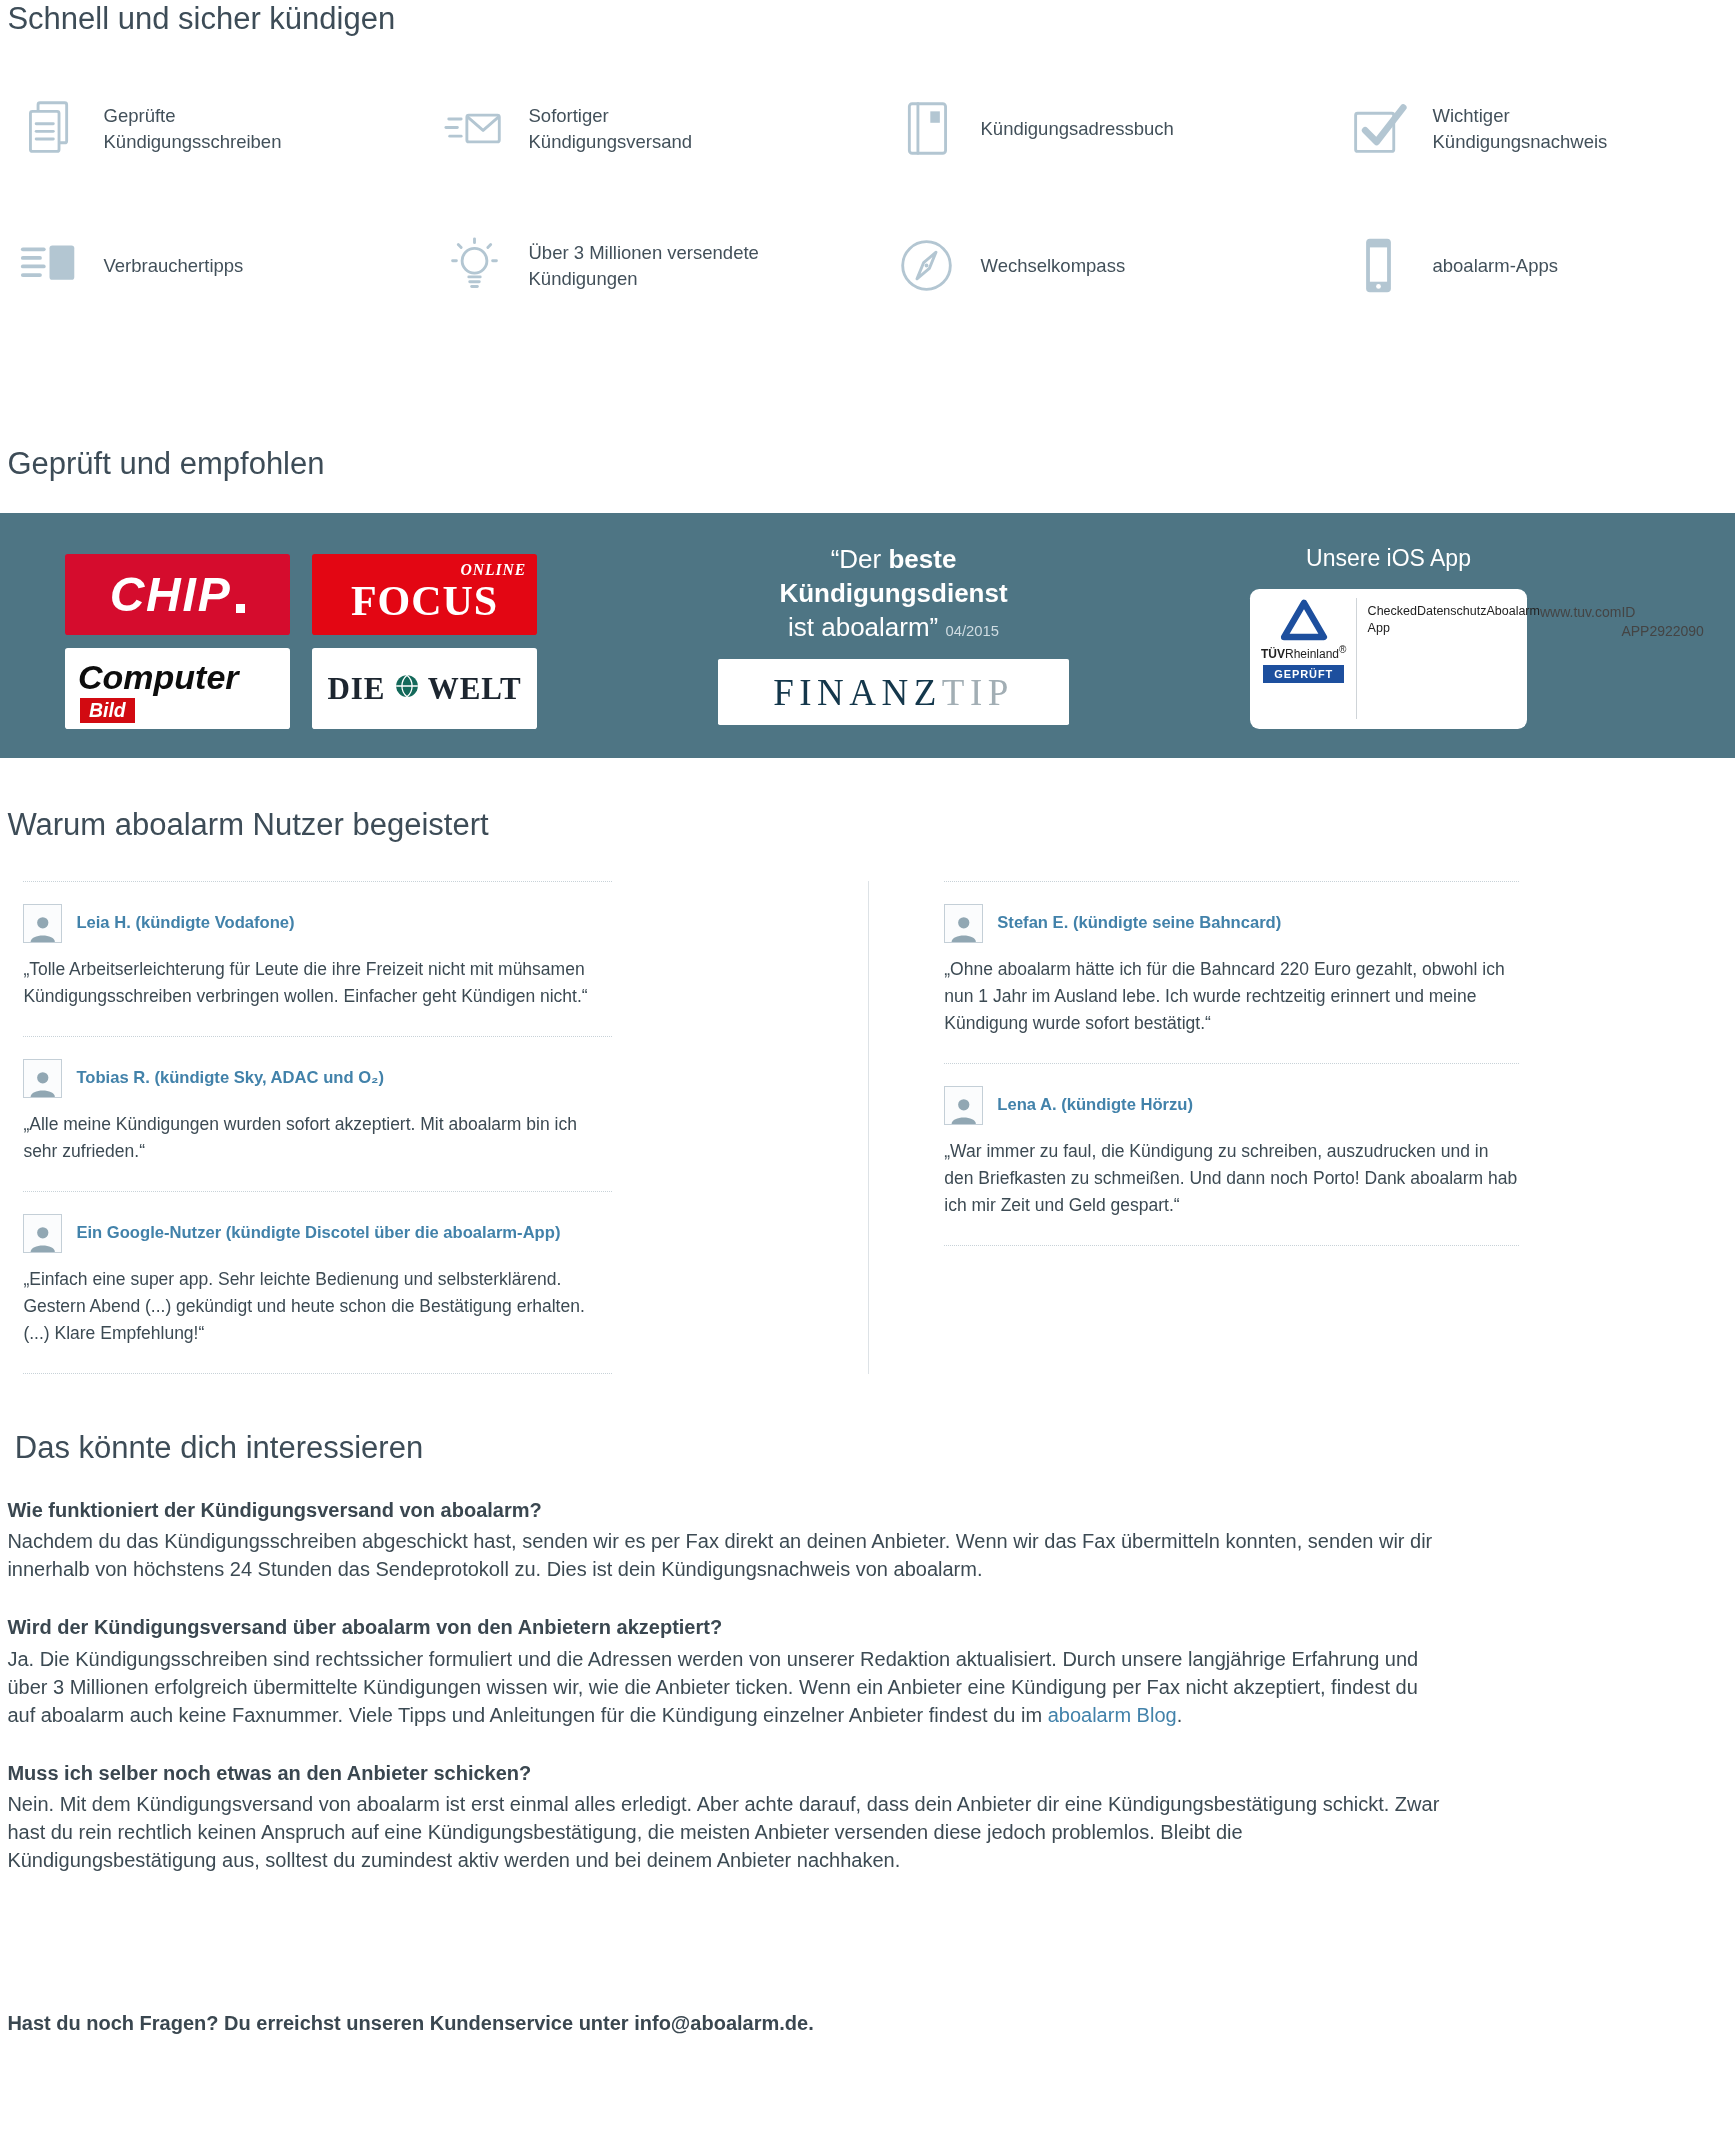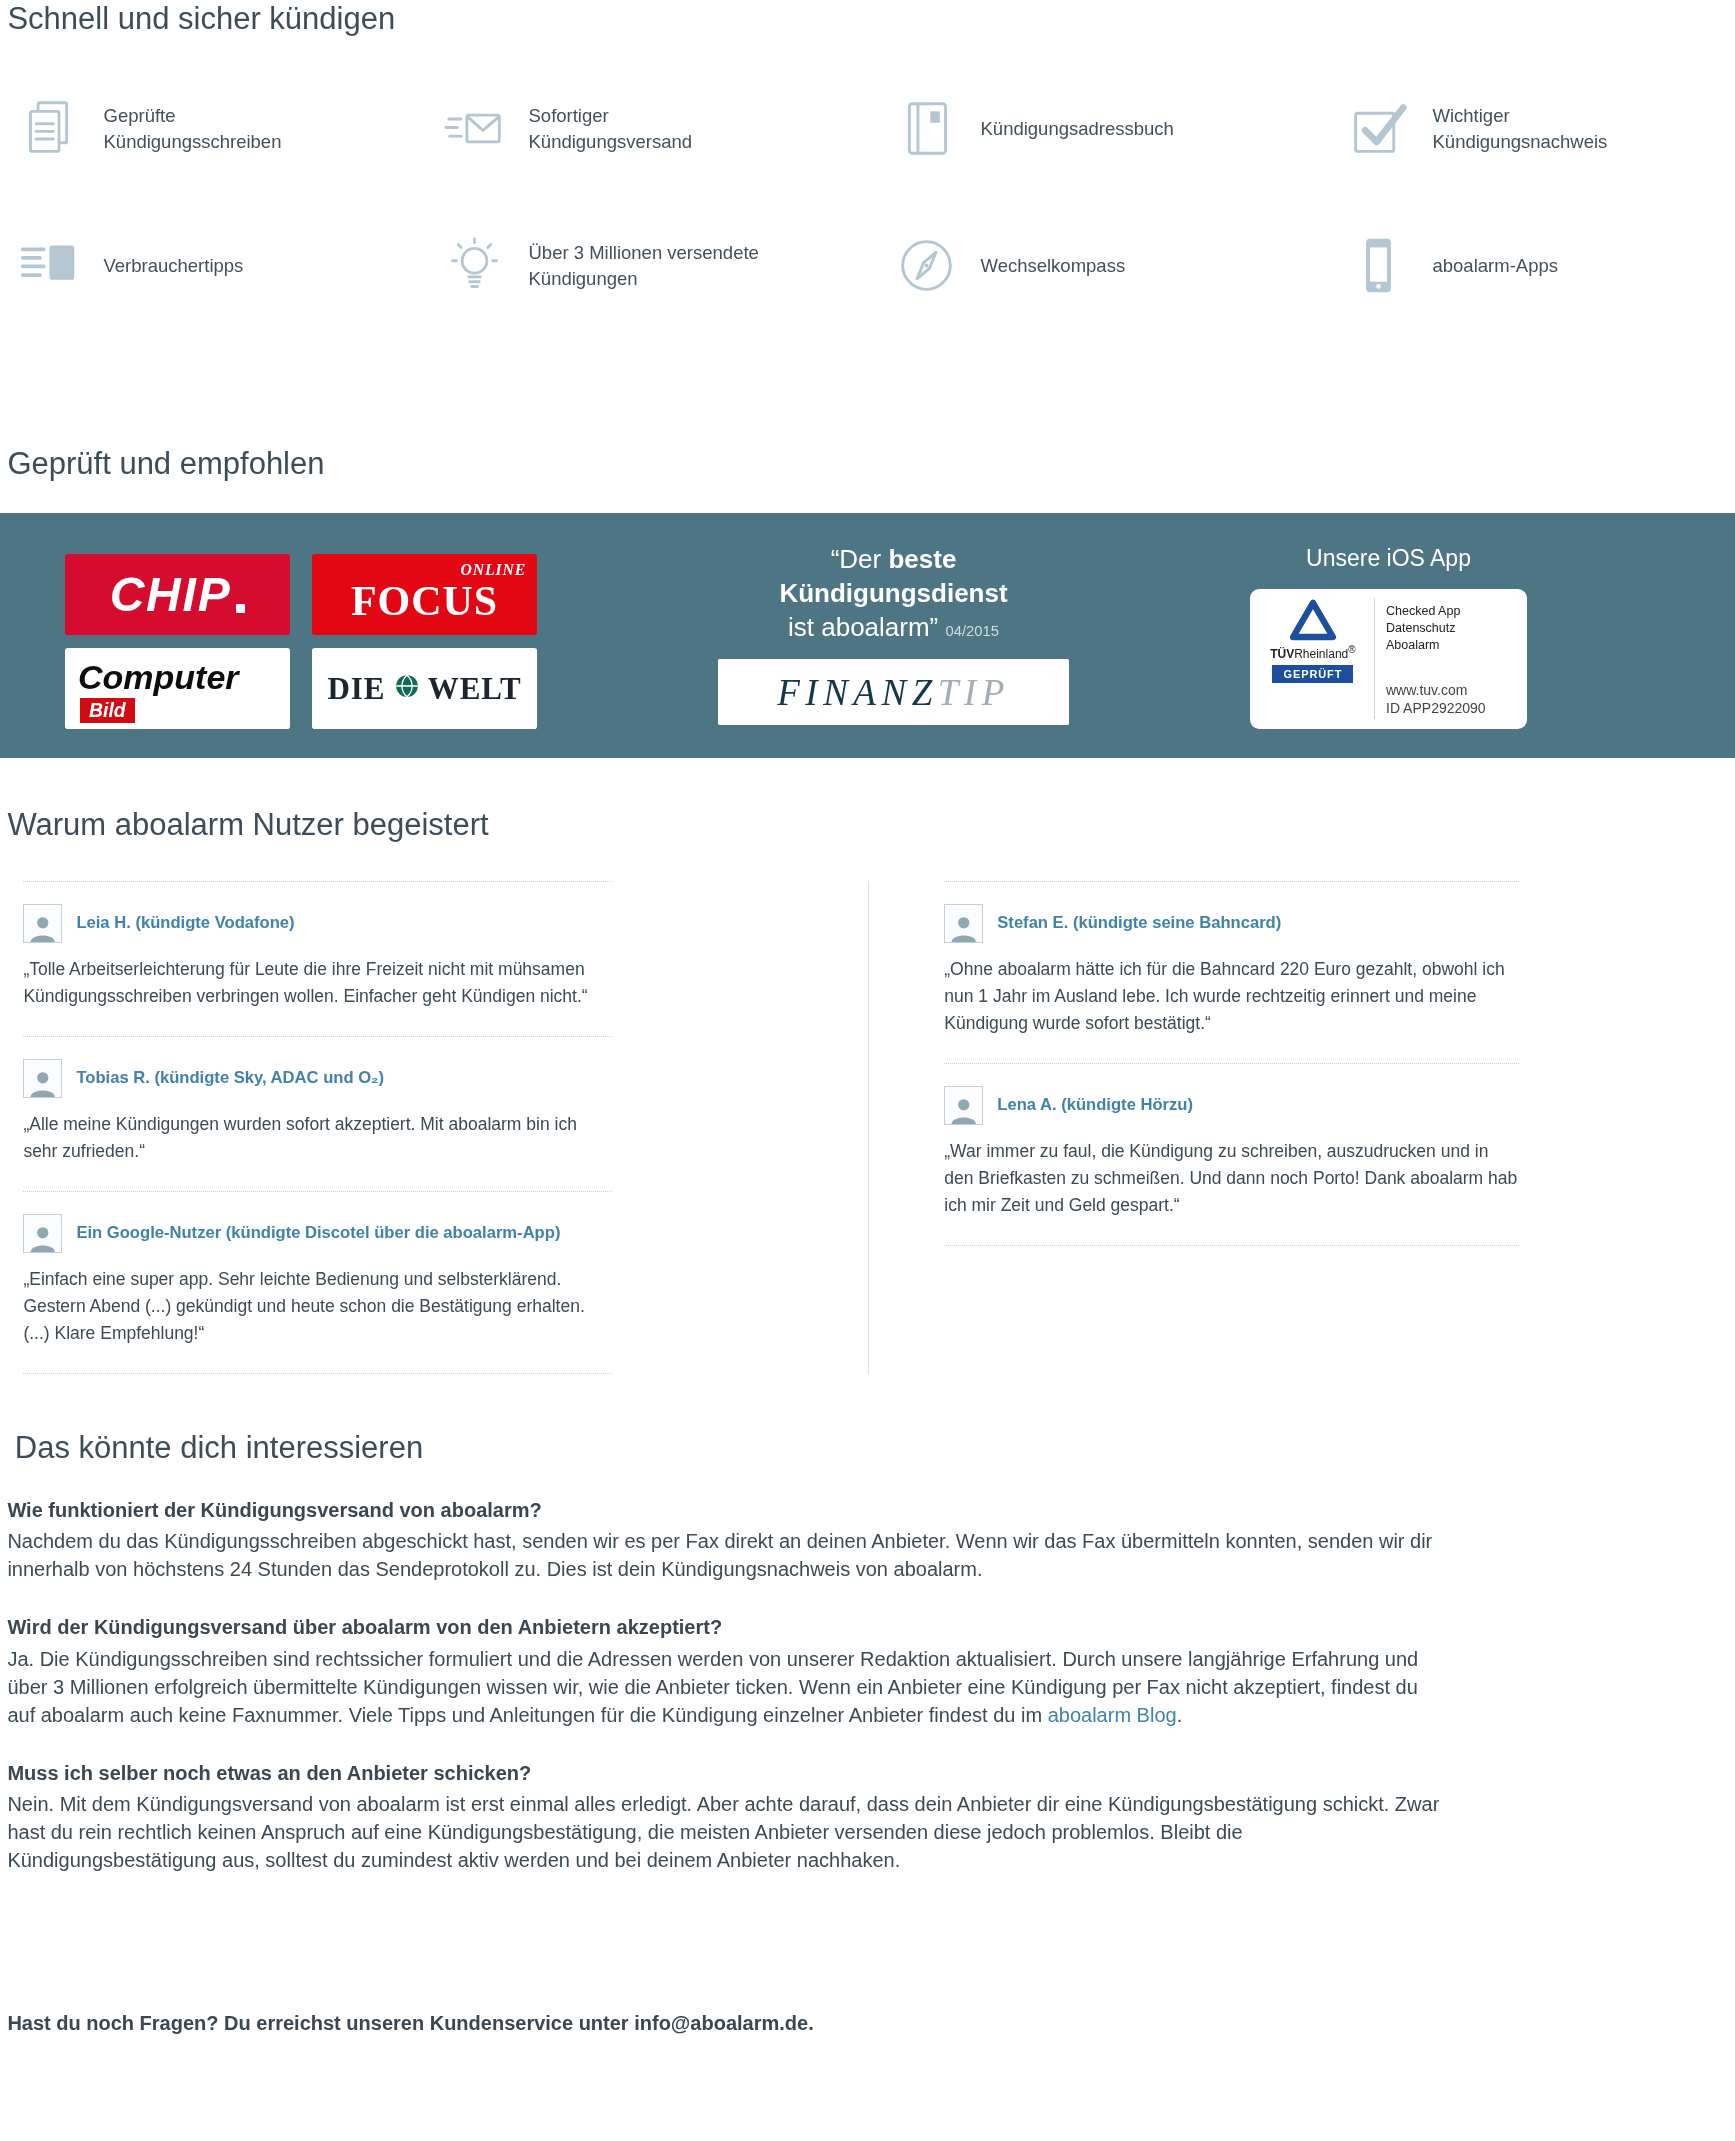--- a/index.html
+++ b/index.html
@@ -29,30 +29,30 @@
   .focus-online { position: absolute; top: 6.5px; right: 11px; font-size: 15.7px; font-weight: bold; font-style: italic; letter-spacing: 0.9px; }
   .focus-main { font-size: 42px; font-weight: bold; margin-top: 13px; letter-spacing: 0.9px; }
   .cbild { background: #fff; position: relative; }
   .cb-computer { position: absolute; top: 10px; left: 13px; color: #0d0d0d; font-weight: bold; font-style: italic; font-size: 34px; }
   .cb-bild { position: absolute; bottom: 6.5px; left: 14.8px; background: #d20a11; color: #fff; font-weight: bold; font-style: italic; font-size: 19.4px; padding: 0.9px 9.2px; }
   .welt { background: #fff; gap: 8.3px; font-family: "Liberation Serif", serif; font-weight: bold; font-size: 31px; color: #1d2630; letter-spacing: 0.9px; }
 
   .banner-center { width: 351px; text-align: center; color: #fff; margin-top: 1.8px; }
   .quote { font-size: 26px; line-height: 1.3; }
   .quote-date { font-size: 14.8px; color: #cfdce2; font-weight: 400; }
-  .finanztip { background: #fff; height: 66px; margin-top: 14.8px; display: flex; align-items: center; justify-content: center; font-family: "Liberation Serif", serif; font-size: 37px; letter-spacing: 5.5px; border-radius: 1.8px; font-style: italic; }
+  .finanztip { background: #fff; height: 66px; margin-top: 14.8px; display: flex; align-items: center; justify-content: center; font-family: "Liberation Serif", serif; font-size: 37px; letter-spacing: 5.5px; border-radius: 1.8px; }
   .ft1 { color: #14374b; } .ft2 { color: #a2aeb4; }
 
   .banner-right { width: 277px; text-align: center; color: #fff; margin-top: 3.7px; }
   .ios-title { font-size: 23px; margin-bottom: 16.6px; }
   .tuv-badge { background: #fff; border-radius: 9.2px; height: 140px; display: flex; padding: 9.2px 11px; color: #333; text-align: left; }
   .tuv-left { width: 114px; display: flex; flex-direction: column; align-items: center; border-right: 0.9px solid #cfd4d8; padding-right: 9.2px; }
   .tuv-brand { font-size: 12px; color: #222; margin-top: 2.8px; white-space: nowrap; }
   .tuv-gepr { background: #1d4f9e; color: #fff; font-weight: bold; font-size: 11px; letter-spacing: 0.9px; padding: 2.8px 11px; margin-top: 4.6px; }
-  .tuv-right { flex: 1; padding: 5.5px 0 1.8px 11px; font-size: 12.5px; color: #222; display: flex; flex-direction: column; line-height: 1.35; }
+  .tuv-right { flex: 1; padding: 5.5px 0 1.8px 11px; font-size: 12.5px; color: #222; display: flex; flex-direction: row; line-height: 1.35; }
   .tuv-right .sp { flex: 1; }
   .tuv-small { font-size: 14px; color: #444; line-height: 1.3; }
 
   
   .testimonials-title { margin-top: 48px; }
   .testimonials { display: flex; margin-top: 37px; padding-left: 7.4px; }
   .t-col { display: flex; flex-direction: column; }
   .t-col-left { width: 605px; }
   .t-divider { width: 0.9px; background: #dde2e6; margin-left: 256px; }
   .t-col-right { width: 591px; margin-left: 59px; }

